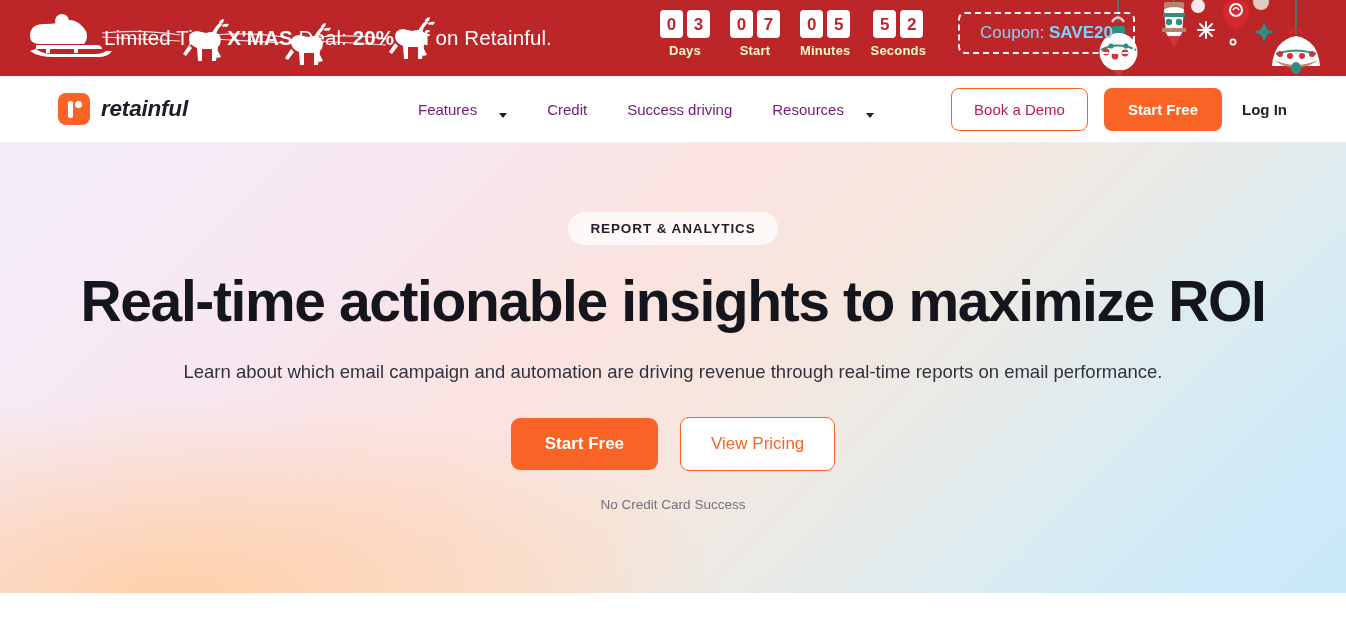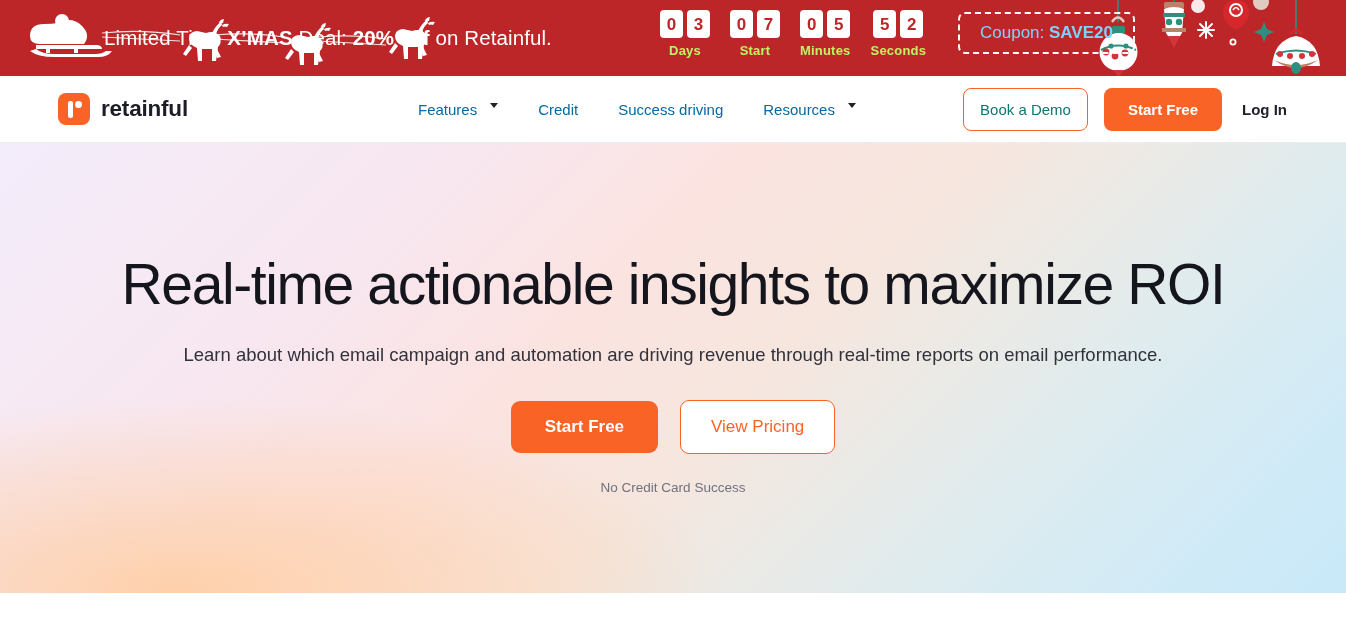--- a/index.html
+++ b/index.html
@@ -70,21 +70,21 @@
     border-radius: 4px;
     font-size: 17px;
     font-weight: 700;
     display: flex;
     align-items: center;
     justify-content: center;
     line-height: 1;
   }
   .cd-label {
     margin-top: 5px;
-    color: #bef264;
+    color: #fef9c3;
     font-size: 13px;
     font-weight: 700;
     letter-spacing: 0.2px;
   }
 
   
   .coupon-box {
     position: absolute;
     left: 958px; top: 12px;
     padding: 9px 20px;
@@ -140,35 +140,36 @@
     left: 17px; top: 8px;
     width: 7px; height: 7px;
     background: #ffffff;
     border-radius: 50%;
   }
   .logo-text {
     font-size: 22.5px;
     font-weight: 700;
     color: #1c1d27;
     letter-spacing: -0.2px;
+    font-style: italic;
   }
 
   .main-nav {
     position: absolute;
     left: 418px;
     display: flex;
     align-items: center;
     gap: 40px;
   }
   .nav-item {
     display: flex;
-    align-items: flex-start;
-    gap: 13px;
+    align-items: flex-end;
+    gap: 22px;
     font-size: 15px;
-    color: #0369a1;
+    color: #701a75;
     cursor: pointer;
     white-space: nowrap;
   }
   .chev {
     width: 0; height: 0;
     border-left: 4.5px solid transparent;
     border-right: 4.5px solid transparent;
     border-top: 5px solid #1f2029;
     margin-top: 2px;
   }
@@ -185,24 +186,24 @@
     border-radius: 8px;
     cursor: pointer;
     white-space: nowrap;
     display: inline-flex;
     align-items: center;
     justify-content: center;
     border: none;
     font-family: inherit;
   }
   .btn-outline {
-    padding: 12px 16px;
+    padding: 12px 22px;
     border: 1.5px solid #f96326;
     background: #ffffff;
-    color: #0f766e;
+    color: #be185d;
     margin-left: 32px;
   }
   .btn-solid {
     padding: 13px 24px;
     background: #f96326;
     color: #ffffff;
     font-weight: 700;
   }
   .btn-plain {
     background: transparent;
@@ -246,24 +247,24 @@
     display: inline-block;
     padding: 9px 22px;
     background: rgba(255,255,255,0.72);
     border-radius: 22px;
     font-size: 13.5px;
     font-weight: 700;
     letter-spacing: 0.9px;
     color: #1f2029;
   }
   .hero-title {
-    margin-top: 42px;
+    margin-top: 26px;
     font-size: 57px;
     line-height: 1.08;
-    font-weight: 400;
+    font-weight: 700;
     color: #15161d;
     letter-spacing: -1.4px;
   }
   .hero-sub {
     margin: 24px auto 0;
     width: 1010px;
     font-size: 18.5px;
     line-height: 1.62;
     color: #31323c;
   }
@@ -481,20 +482,21 @@
 
   <div class="header-actions">
     <button class="btn btn-outline">Book a Demo</button>
     <button class="btn btn-solid">Start Free</button>
     <button class="btn btn-plain">Log In</button>
   </div>
 </div>
 
 <div class="hero">
   <div class="hero-content">
+    <div class="hero-badge">REPORT &amp; ANALYTICS</div>
     <h1 class="hero-title">Real-time actionable insights to maximize ROI</h1>
     <p class="hero-sub">Learn about which email campaign and automation are driving revenue through real-time reports on email performance.</p>
     <div class="hero-ctas">
       <button class="btn btn-hero-solid">Start Free</button>
       <button class="btn btn-hero-outline">View Pricing</button>
     </div>
     <div class="hero-note">No Credit Card Success</div>
   </div>
 </div>
 

